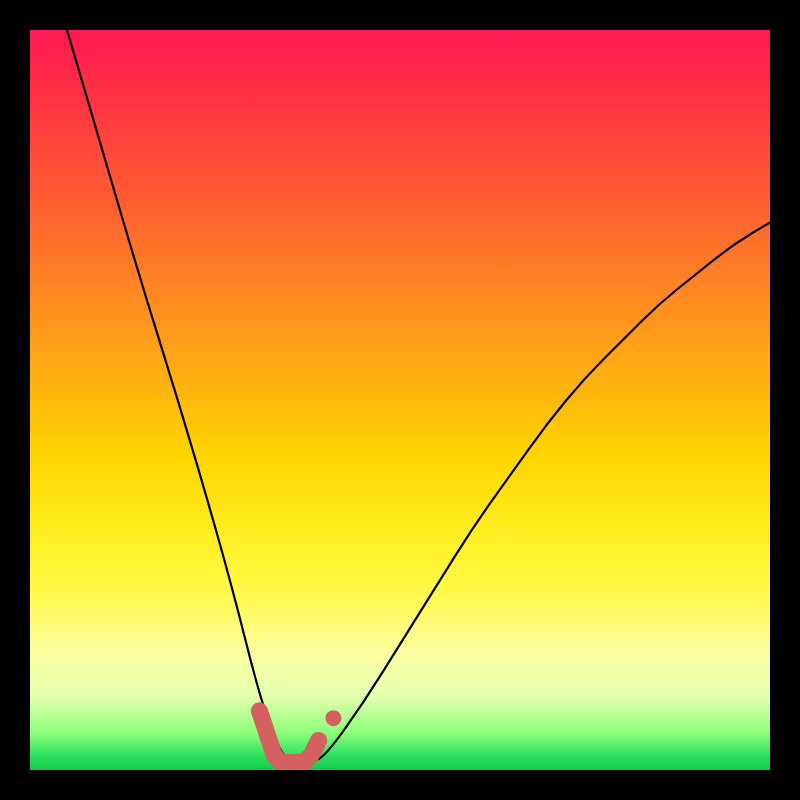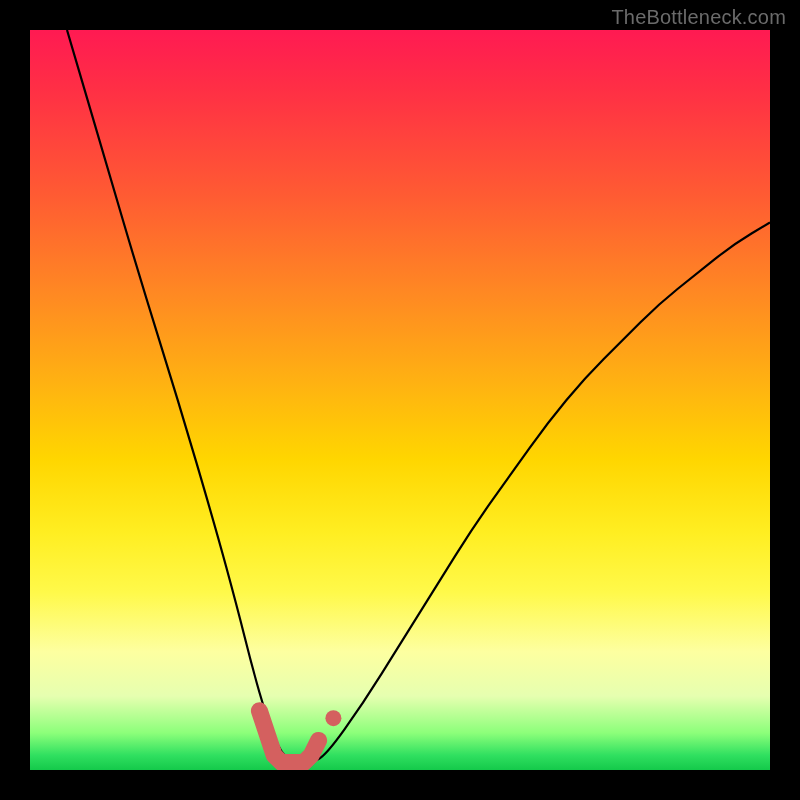--- a/index.html
+++ b/index.html
@@ -58,21 +58,20 @@
     font-size: 20px;
     font-weight: 400;
     letter-spacing: 0.2px;
   }
 </style>
 </head>
 <body>
 
 <div class="frame">
 
-  <div class="watermark">TheBottleneck.com</div>
 
   <div class="plot">
     <svg class="curve-svg" viewBox="0 0 740 740" preserveAspectRatio="none">
       <path id="curve-path" fill="none" stroke="#000000" stroke-width="2.2" d="M 37 0 Q 37 0 55.5 62.900000000000034 Q 74 125.80000000000007 92.5 188.70000000000002 Q 111 251.59999999999997 129.5 310.79999999999995 Q 148 370 166.5 432.9 Q 185 495.79999999999995 196.10000000000002 536.5 Q 207.20000000000002 577.2 214.60000000000002 606.8 Q 222 636.4 229.4 662.3 Q 236.8 688.2 244.20000000000002 706.7 Q 251.60000000000002 725.2 259 728.9000000000001 Q 266.4 732.6 273.79999999999995 732.6 Q 281.2 732.6 288.6 728.9000000000001 Q 296 725.2 314.5 699.3 Q 333 673.4 351.5 643.8 Q 370 614.2 388.5 584.6 Q 407.00000000000006 555 425.5 525.4 Q 444 495.79999999999995 462.5 469.9 Q 481 444 499.5 418.1 Q 518 392.20000000000005 536.5 370 Q 555 347.79999999999995 573.5 329.29999999999995 Q 592 310.8 610.5 292.3 Q 629 273.8 647.5 259 Q 666 244.2 684.5 229.4 Q 703 214.60000000000002 721.5 203.5 T 740 192.39999999999998"></path>
       <path id="marker-path" fill="none" stroke="#d4605f" stroke-width="17" stroke-linecap="round" stroke-linejoin="round" d="M 229.4 680.8 L 236.8 703 L 244.20000000000002 725.2 L 251.60000000000002 732.6 L 259 732.6 L 266.4 732.6 L 273.8 732.6 L 281.2 725.2 L 288.6 710.4"></path>
       <circle id="marker-dot" r="8" fill="#d4605f" cx="303.4" cy="688.2"></circle>
     </svg>
   </div>
 
 </div>

